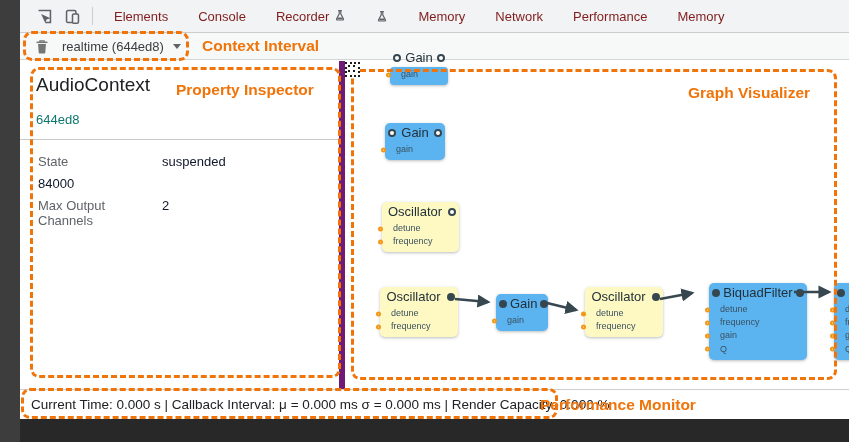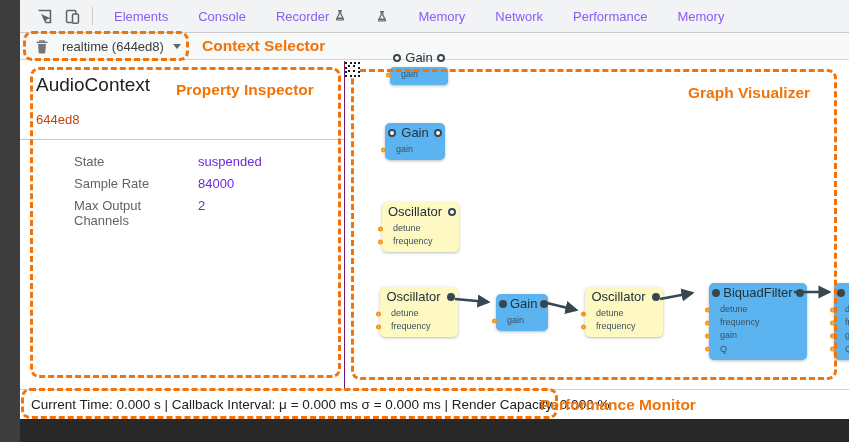--- a/index.html
+++ b/index.html
@@ -7,38 +7,38 @@
   body { position:relative; background:#282828; font-family:"Liberation Sans", sans-serif; }
 
   .side-strip { position:absolute; left:0; top:0; width:20px; height:442px; background:#3d3d3d; }
   .devtools { position:absolute; left:20px; top:0; width:829px; height:419px; background:#fff; }
 
   
   .tabbar { position:absolute; left:0; top:0; right:0; height:33px; background:#f2f3f4;
             border-bottom:1px solid #ccc; display:flex; align-items:center; padding-left:10px; overflow:hidden; }
   .toolbtn { width:18px; height:18px; display:flex; align-items:center; justify-content:center; margin:0 5px; flex:none; }
   .vsep { width:1px; height:18px; background:#ccc; margin:0 6px; flex:none; }
-  .tab { font-size:13px; color:#8b5cf6; margin:0 15px; white-space:nowrap; display:flex; gap:5px; flex:none; cursor:default; }
+  .tab { font-size:13px; color:#7f1d1d; margin:0 15px; white-space:nowrap; display:flex; gap:5px; flex:none; cursor:default; }
 
   
   .wa-toolbar { position:absolute; left:0; top:33px; right:0; height:27px; background:#f7f8f8;
                 border-bottom:1px solid #d5d5d5; display:flex; align-items:center; padding-left:15px; }
   .ctx-select { display:flex; align-items:center; gap:7px; font-size:13px; color:#3a3d40; margin-left:13px; }
   .caret { width:0; height:0; border-left:4px solid transparent; border-right:4px solid transparent; border-top:5px solid #5f6368; margin-left:2px; }
 
   
   .content { position:absolute; left:0; top:61px; right:0; height:328px; display:flex; }
-  .left-pane { width:325px; background:#fff; border-right:1px solid #701a75; position:relative; }
+  .left-pane { width:325px; background:#fff; border-right:6px solid #701a75; position:relative; }
   .ac-title { margin:13px 0 0 16px; font-size:19px; color:#202124; }
-  .ac-id { margin:16px 0 12px 16px; font-size:13px; color:#c2410c; }
+  .ac-id { margin:16px 0 12px 16px; font-size:13px; color:#0f766e; }
   .hr { border:none; border-top:1px solid #c9c9c9; width:100%; }
-  .props { margin-top:10px;padding-left:36px; }
+  .props { margin-top:10px; }
   .prow { display:flex; padding:3.5px 0 3.5px 18px; font-size:13px; }
   .plab { width:124px; color:#5f6368; }
-  .pval { color:#6d28d9; }
+  .pval { color:#0f172a; }
 
   .graph-pane { flex:1; position:relative; background:#fff; overflow:visible; }
 
   
   .gnode { position:absolute; border-radius:5px; box-shadow:0 1px 3px rgba(60,64,67,.35); }
   .gnode.blue  { background:#5bb3f0; }
   .gnode.green { background:#fef9c3; }
   .gnode.bare-head { background:transparent; box-shadow:none; }
   .gnode.bare-head .nparams { background:#5bb3f0; border-radius:4px; padding-bottom:4px; box-shadow:0 1px 3px rgba(60,64,67,.35); }
   .nhead { display:flex; align-items:center; padding:3px 3px 1px; gap:3px; }
@@ -146,21 +146,20 @@
     <div class="left-pane">
       <div class="ac-title">AudioContext</div>
       <div class="ac-id">644ed8</div>
       <hr class="hr">
       <div class="props">
         <div class="prow">
           <span class="plab">State</span>
           <span class="pval">suspended</span>
         </div>
         <div class="prow">
-          <span class="plab">Sample Rate</span>
           <span class="pval">84000</span>
         </div>
         <div class="prow">
           <span class="plab">Max Output Channels</span>
           <span class="pval">2</span>
         </div>
       </div>
     </div>
 
     <div class="graph-pane">
@@ -272,21 +271,21 @@
       </svg>
     </div>
   </div>
 
   <div class="perfbar">
     <span>Current Time: 0.000 s | Callback Interval: μ = 0.000 ms σ = 0.000 ms | Render Capacity: 0.000 %</span>
   </div>
 </div>
 
 <div class="ann-box box-ctx"></div>
-<div class="ann-label lbl-ctx">Context Selector</div>
+<div class="ann-label lbl-ctx">Context Interval</div>
 
 <div class="ann-box box-pi"></div>
 <div class="ann-label lbl-pi">Property Inspector</div>
 
 <div class="ann-box box-gv"></div>
 <div class="ann-label lbl-gv">Graph Visualizer</div>
 <div class="sel-handle">
     <div class="inner"></div>
   </div>
 

